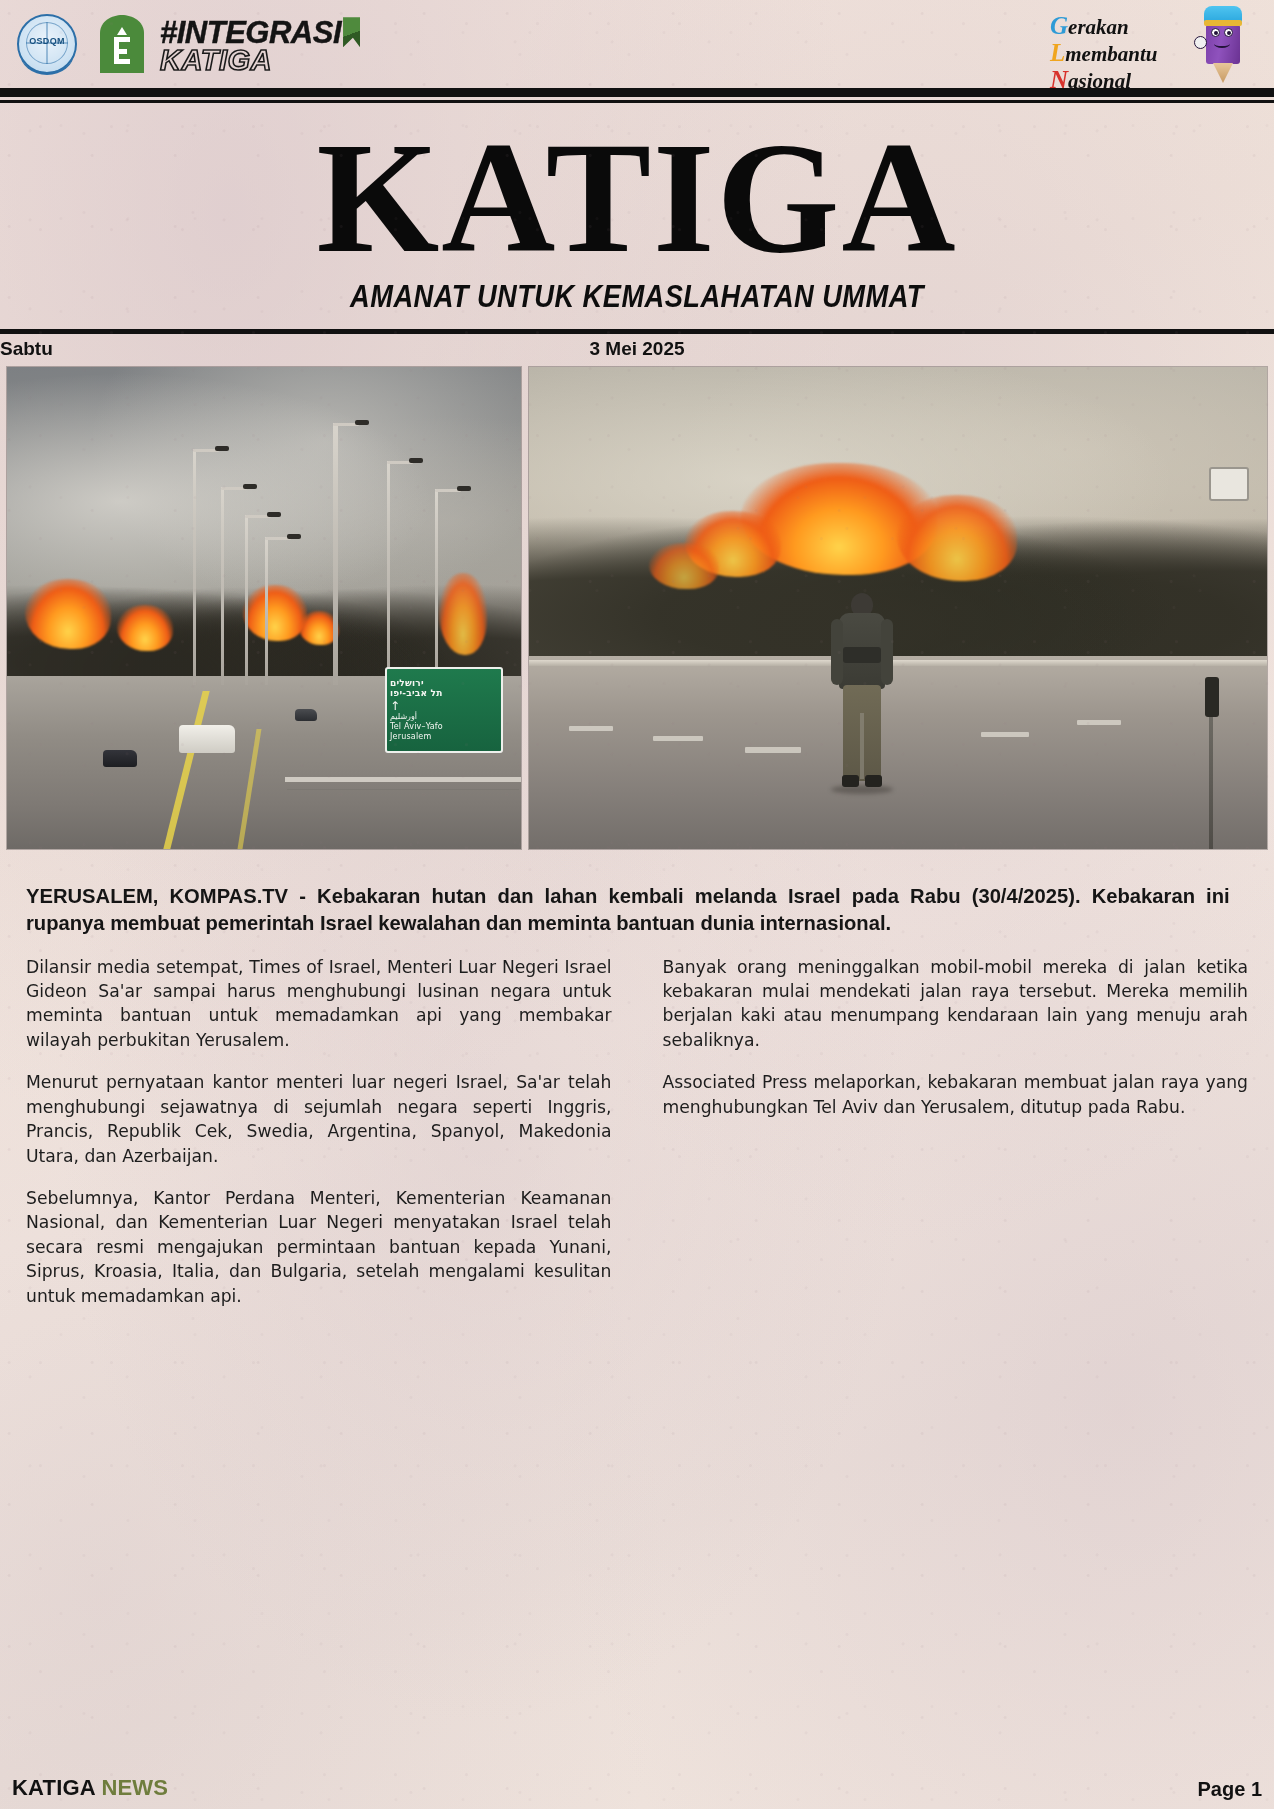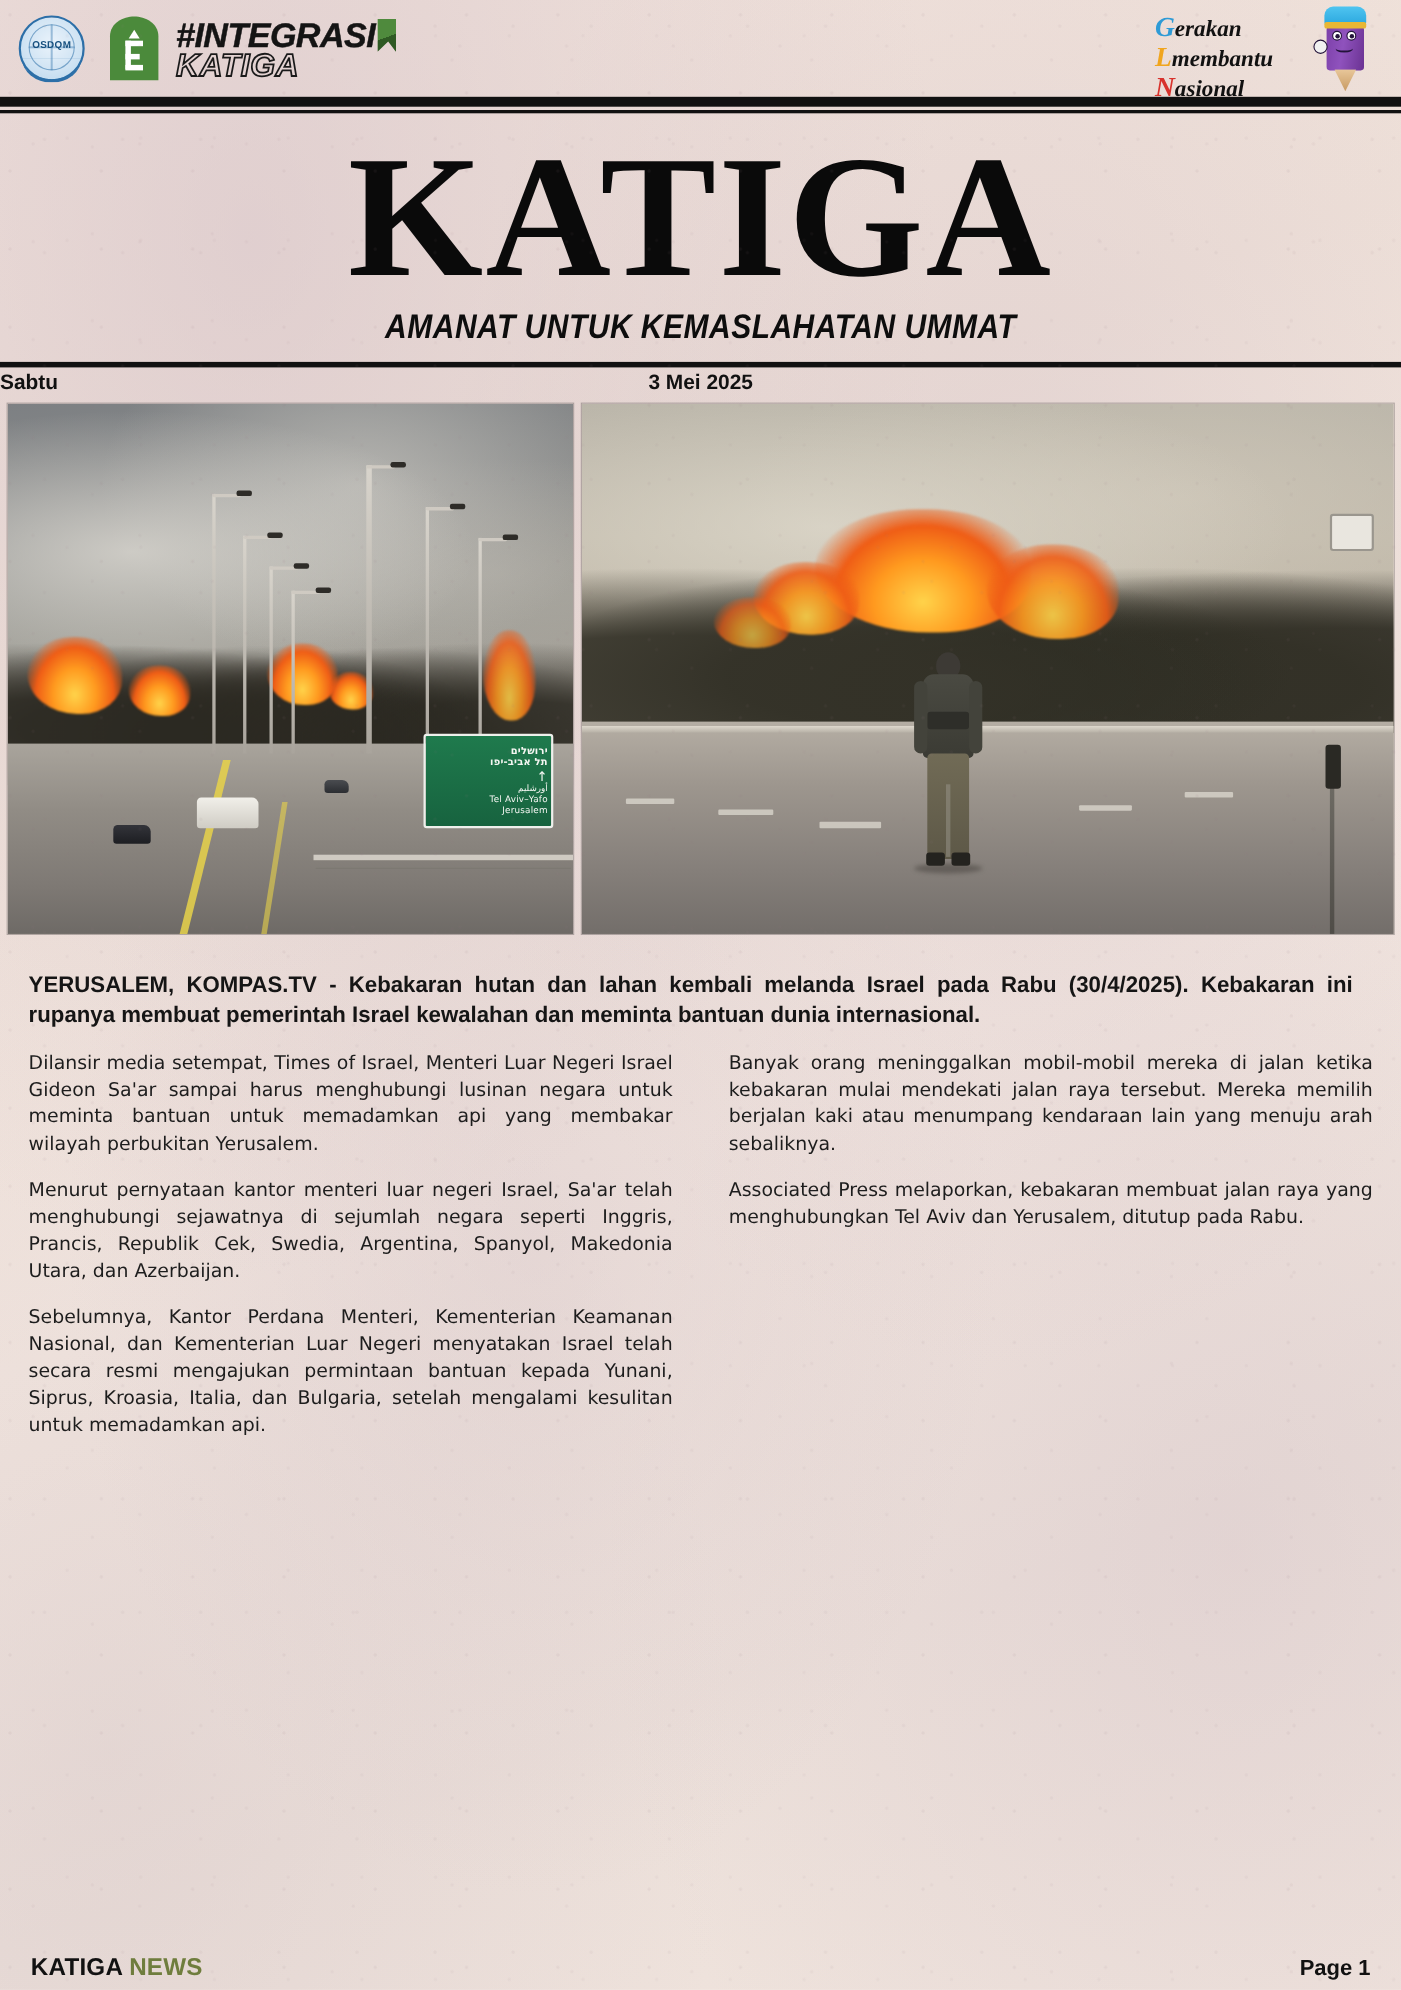--- a/index.html
+++ b/index.html
@@ -178,21 +178,21 @@
   .road-line{ position:absolute; bottom:0; background:#e8d24a; opacity:.85; }
   .guardrail{ position:absolute; right:0; bottom:14%; width:46%; height:5px; background:#cfcac2; box-shadow:0 10px 0 -2px rgba(120,116,110,.6); }
   .pole{ position:absolute; bottom:34%; width:3px; background:linear-gradient(180deg,#d8d4cc,#a9a49c); }
   .pole .arm{ position:absolute; top:0; left:0; width:26px; height:3px; background:#cfcac2; border-radius:2px; }
   .pole .lamp{ position:absolute; top:-3px; left:22px; width:14px; height:5px; background:#2e2c28; border-radius:2px; }
 
   .signboard{
     position:absolute; left:378px; bottom:96px; width:118px; height:86px;
     background:linear-gradient(180deg,#1f7a4d,#17633f);
     border:2px solid #eef0ec; border-radius:3px;
-    display:flex; flex-direction:column; align-items:flex-end; justify-content:center;
+    display:flex; flex-direction:column; align-items:flex-start; justify-content:center;
     gap:1px; padding:3px;
   }
   .signboard span{ color:#f4f6f2; font-family:"DejaVu Sans", sans-serif; font-size:8px; line-height:1.1; letter-spacing:.2px; }
   .signboard .heb{ font-size:9px; font-weight:700; }
   .signboard .arrow{ font-size:12px; line-height:1; }
 
   .car{ position:absolute; border-radius:4px 6px 3px 3px; }
 
   
   .ph-right-sky{ position:absolute; inset:0;
@@ -258,21 +258,21 @@
   .col p{
     font-family:"DejaVu Sans", sans-serif;
     font-size:17.2px; line-height:1.42;
     color:#1d1d1d; text-align:justify;
     margin-bottom:18px;
   }
 
   
   .footer{
     position:absolute; z-index:6; left:0; right:0; bottom:8px;
-    display:flex; align-items:flex-end; padding:0 28px;gap:12px;
+    display:flex; align-items:flex-end; padding:0 12px;gap:12px;
   }
   .brand{ font-family:"Liberation Sans", sans-serif; font-weight:700; font-size:22px; color:#111; letter-spacing:.2px; }
   .brand .news{ color:#6f7d3d; }
   .footer-spacer{ flex:1 1 auto; }
   .pagenum{ font-family:"Liberation Sans", sans-serif; font-weight:700; font-size:20px; color:#111; }
 </style>
 </head>
 <body>
 
 <div class="page">

